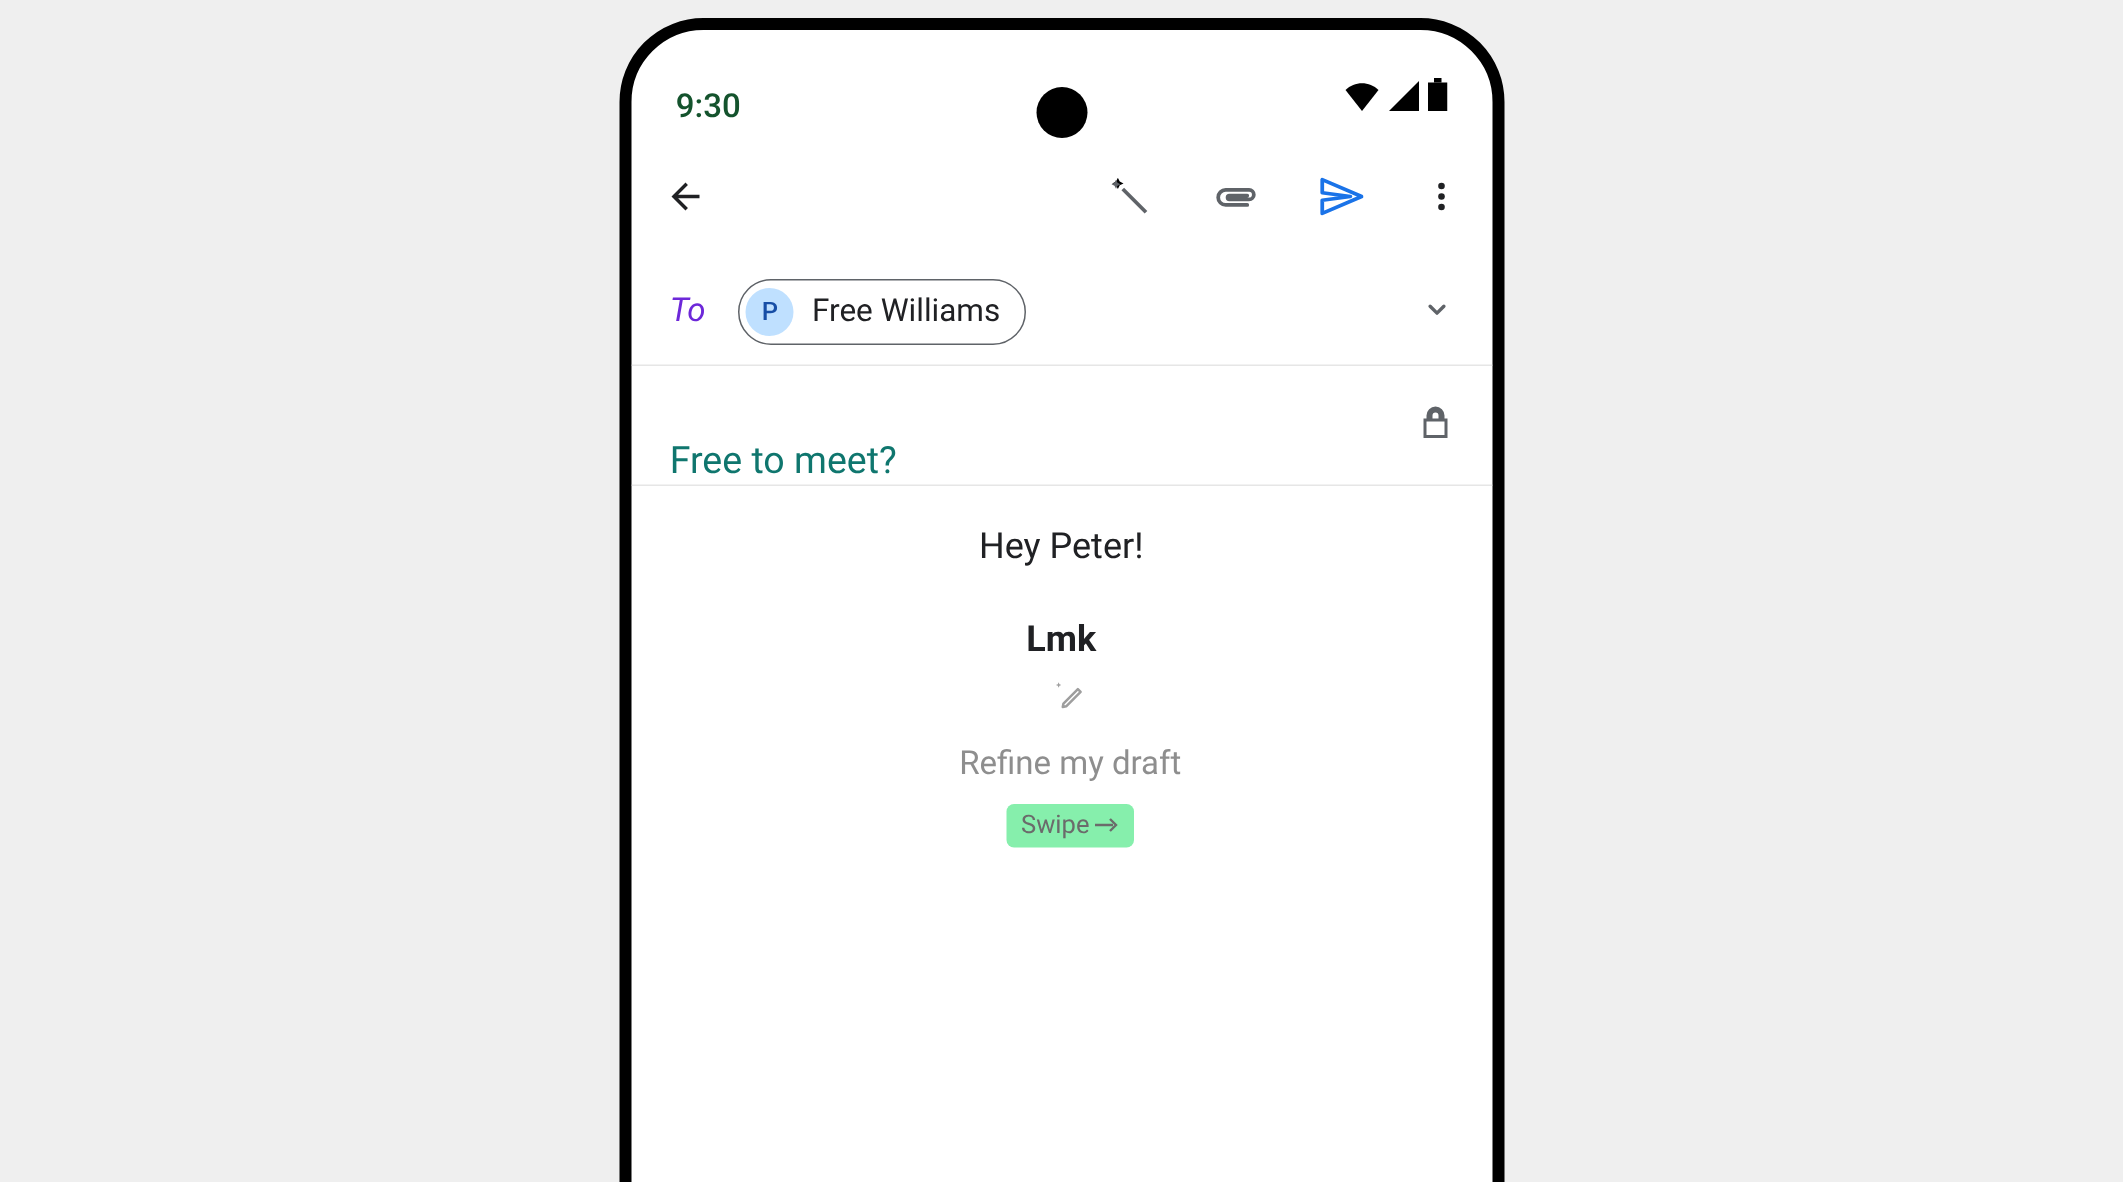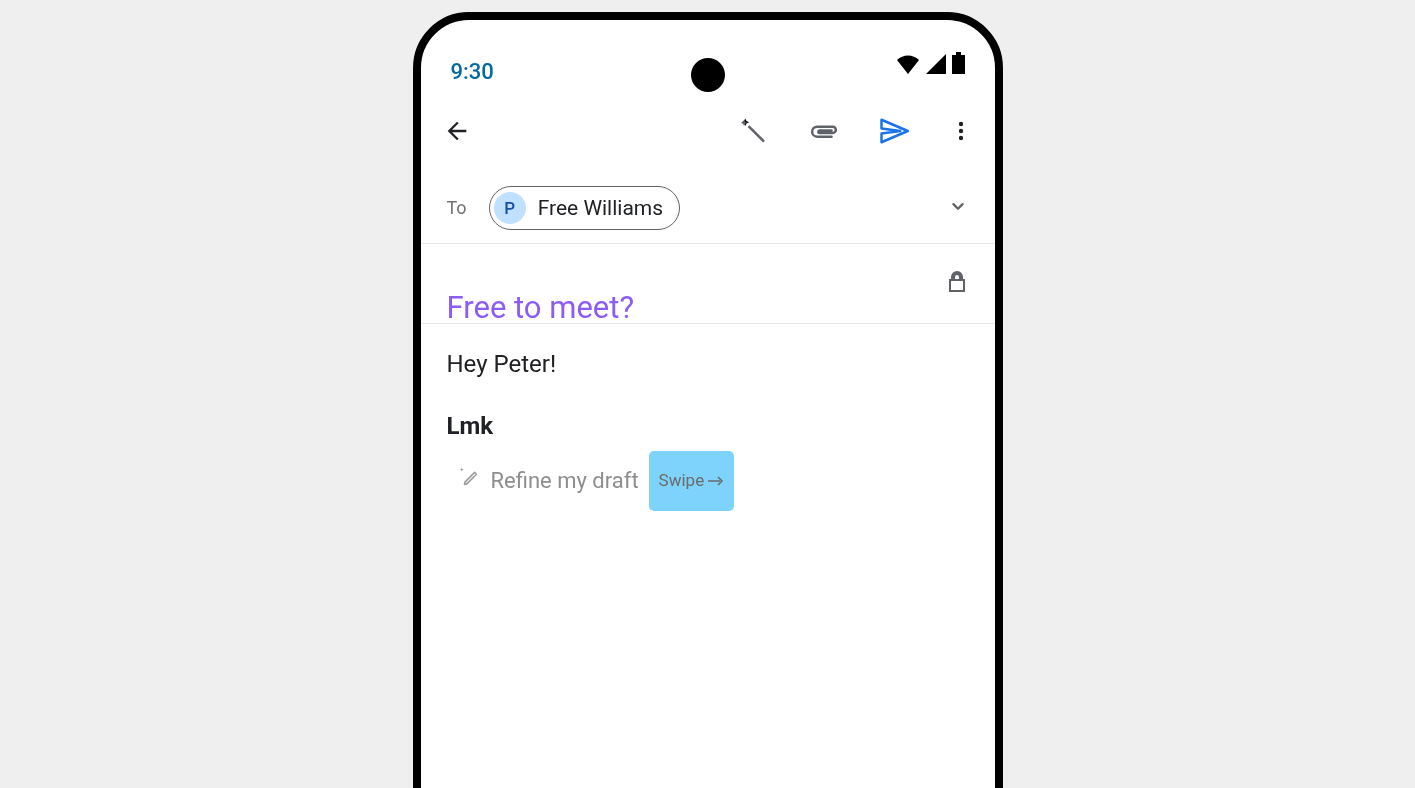--- a/index.html
+++ b/index.html
@@ -34,41 +34,41 @@
     border-radius:50%;
   }
   .status-bar {
     display:flex;
     align-items:center;
     justify-content:space-between;
     padding:26px 30px 8px 30px;
     height:72px;
     font-weight:500;
   }
-  .status-time { font-size:22px; color:#0369a1;margin-top:13px; }
+  .status-time { font-size:22px; color:#14532d;margin-top:13px; }
   .status-icons { display:flex; gap:6px; align-items:flex-end; }
   .wifi-icon,.cell-icon,.battery-icon { display:inline-block; }
 
   .toolbar {
     display:flex;
     align-items:center;
     justify-content:space-between;
     padding:24px 22px 22px 22px;
   }
   .toolbar-right { display:flex; gap:40px; align-items:center; }
 
   .to-row {
     display:flex;
     align-items:center;
     gap:22px;
     padding:0 26px;
     height:72px;
     border-bottom:1px solid #e6e6e6;
   }
-  .to-label { font-size:18px; color:#737373; }
+  .to-label { font-size:22px; color:#6d28d9;font-style:italic; }
   .chip {
     display:flex;
     align-items:center;
     gap:12px;
     border:1.5px solid #5f6368;
     border-radius:22px;
     padding:3px 16px 3px 4px;
     height:44px;
   }
   .chip-avatar {
@@ -86,46 +86,48 @@
   .expand { margin-left:auto; }
 
   .subject-row {
     display:flex;
     align-items:center;
     justify-content:space-between;
     padding:0 26px;
     height:80px;
     border-bottom:1px solid #e6e6e6;
   }
-  .subject-text { font-size:31px; color:#8b5cf6;margin-top:48px; }
+  .subject-text { font-size:25px; color:#0f766e;margin-top:48px; }
 
   .body-area {
     padding:24px 26px;
     font-size:24px;
     color:#202124;
     line-height:1.4;
+    text-align:center;
   }
   .body-area p { margin-bottom:28px; }
   .body-area p:last-of-type { margin-bottom:8px;font-weight:bold; }
 
   .refine-row {
     display:flex;
     align-items:center;
     gap:10px;
     padding-left:12px;
     margin-top:4px;
+    flex-direction:column;
   }
   .refine-text { font-size:22px; color:#8e8e8e; }
   .swipe-pill {
     display:flex;
     align-items:center;
     gap:4px;
-    background:#7dd3fc;
+    background:#86efac;
     border-radius:5px;
-    padding:18px 10px;
+    padding:3px 10px;
     font-size:17px;
     color:#6b6b6b;
   }
 </style>
 </head>
 <body>
 
 <div class="phone">
 
   <div class="camera-hole"></div>

